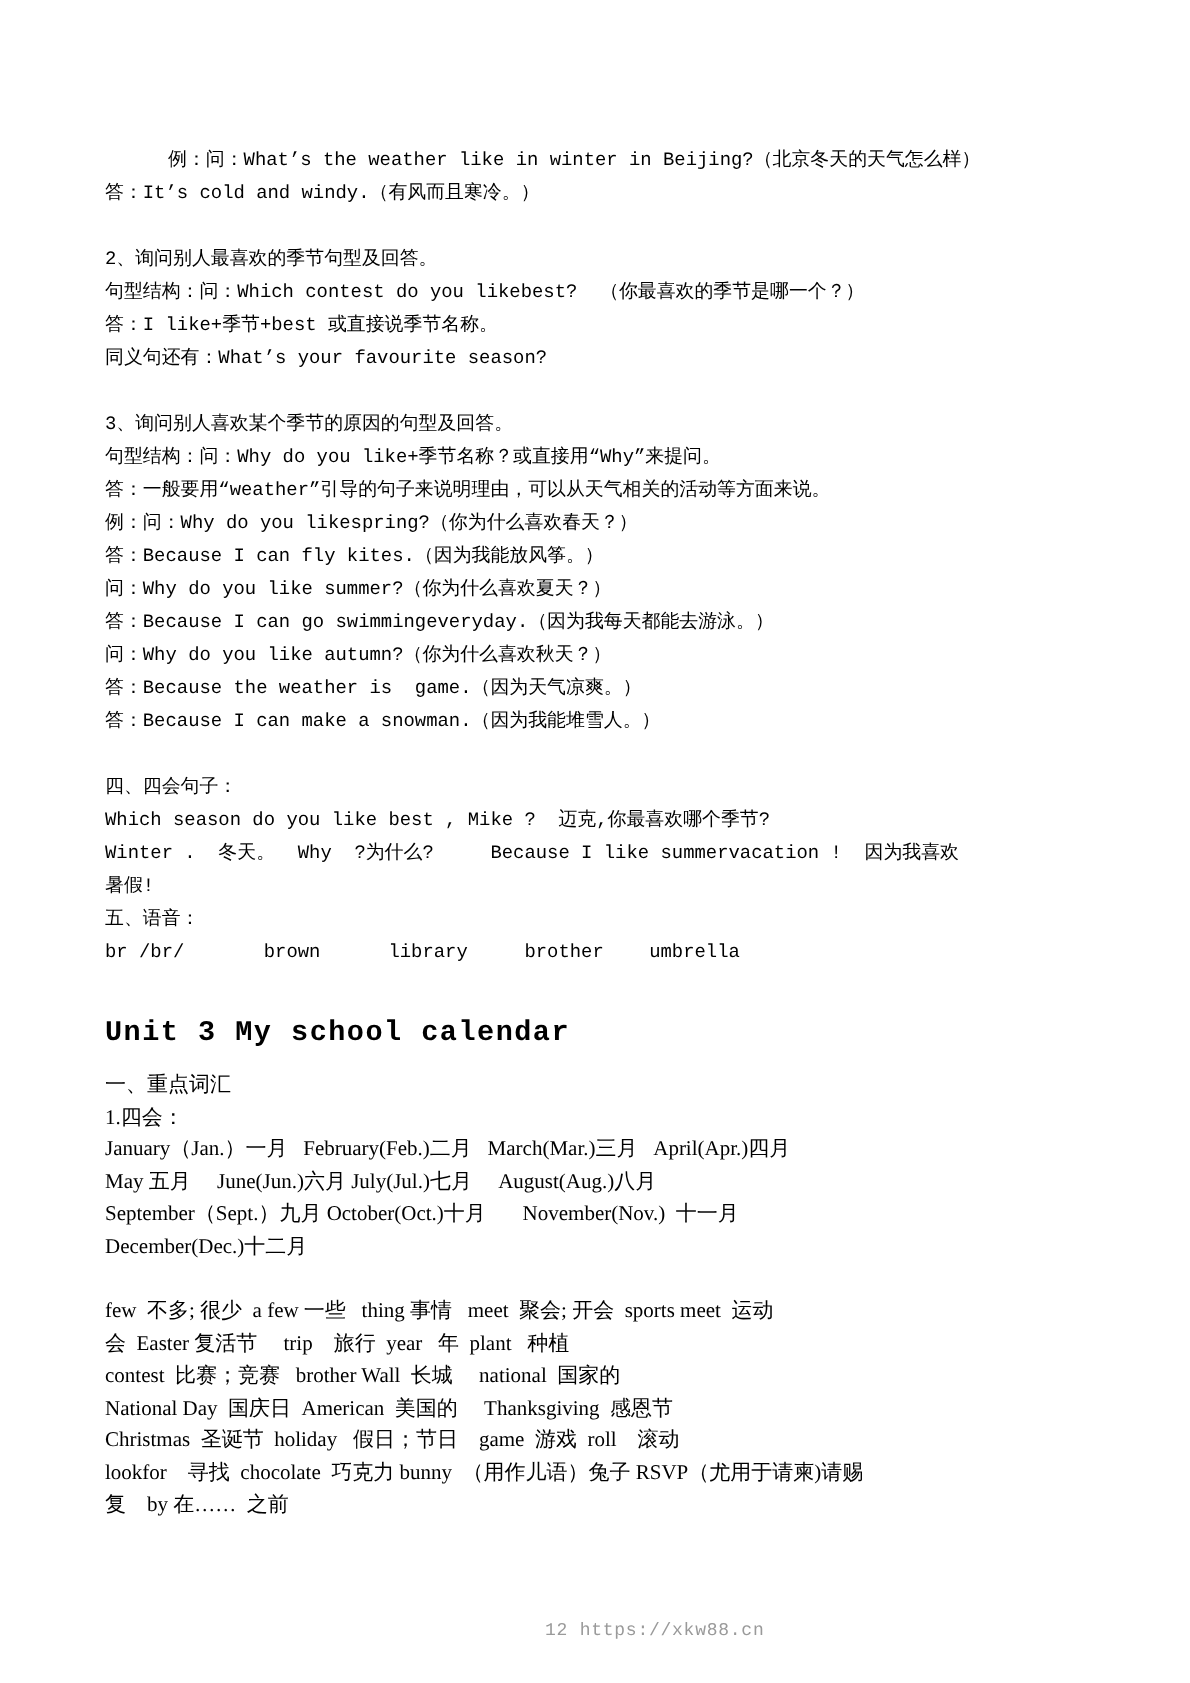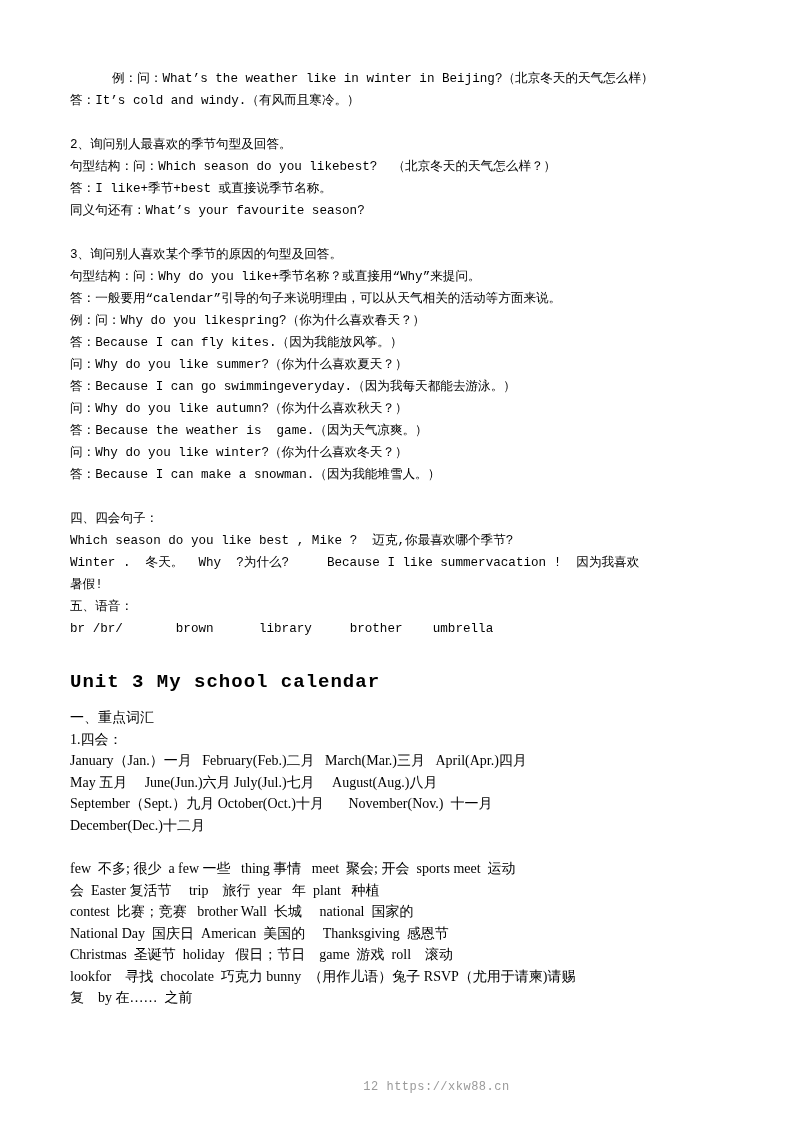--- a/index.html
+++ b/index.html
@@ -24,20 +24,21 @@
   }
   .line {
     font-family: "Liberation Mono", monospace;
     font-size: 12.6px;
     line-height: 22px;
     white-space: pre-wrap;
     letter-spacing: 0px;
   }
   .line-indent {
     padding-left: 42px;
+    margin-top: 28px;
   }
   .gap {
     height: 22px;
   }
   .unit-head {
     font-family: "Liberation Mono", monospace;
     font-size: 19px;
     font-weight: bold;
     letter-spacing: 1px;
     margin: 30px 0 14px 0;
@@ -74,38 +75,37 @@
 
   <div>
     <div class="line line-indent">例：问：What’s the weather like in winter in Beijing?（北京冬天的天气怎么样）</div>
     <div class="line">答：It’s cold and windy.（有风而且寒冷。）</div>
   </div>
 
   <div class="gap"></div>
 
   <div>
     <div class="line">2、询问别人最喜欢的季节句型及回答。</div>
-    <div class="line">句型结构：问：Which season do you likebest?  （北京冬天的天气怎么样？）</div>
+    <div class="line">句型结构：问：Which contest do you likebest?  （你最喜欢的季节是哪一个？）</div>
     <div class="line">答：I like+季节+best 或直接说季节名称。</div>
     <div class="line">同义句还有：What’s your favourite season?</div>
   </div>
 
   <div class="gap"></div>
 
   <div>
     <div class="line">3、询问别人喜欢某个季节的原因的句型及回答。</div>
     <div class="line">句型结构：问：Why do you like+季节名称？或直接用“Why”来提问。</div>
-    <div class="line">答：一般要用“calendar”引导的句子来说明理由，可以从天气相关的活动等方面来说。</div>
+    <div class="line">答：一般要用“weather”引导的句子来说明理由，可以从天气相关的活动等方面来说。</div>
     <div class="line">例：问：Why do you likespring?（你为什么喜欢春天？）</div>
     <div class="line">答：Because I can fly kites.（因为我能放风筝。）</div>
     <div class="line">问：Why do you like summer?（你为什么喜欢夏天？）</div>
     <div class="line">答：Because I can go swimmingeveryday.（因为我每天都能去游泳。）</div>
     <div class="line">问：Why do you like autumn?（你为什么喜欢秋天？）</div>
     <div class="line">答：Because the weather is  game.（因为天气凉爽。）</div>
-    <div class="line">问：Why do you like winter?（你为什么喜欢冬天？）</div>
     <div class="line">答：Because I can make a snowman.（因为我能堆雪人。）</div>
   </div>
 
   <div class="gap"></div>
 
   <div>
     <div class="line">四、四会句子：</div>
     <div class="line">Which season do you like best , Mike ?  迈克,你最喜欢哪个季节?</div>
     <div class="line">Winter .  冬天。  Why  ?为什么?     Because I like summervacation !  因为我喜欢</div>
     <div class="line">暑假!</div>

